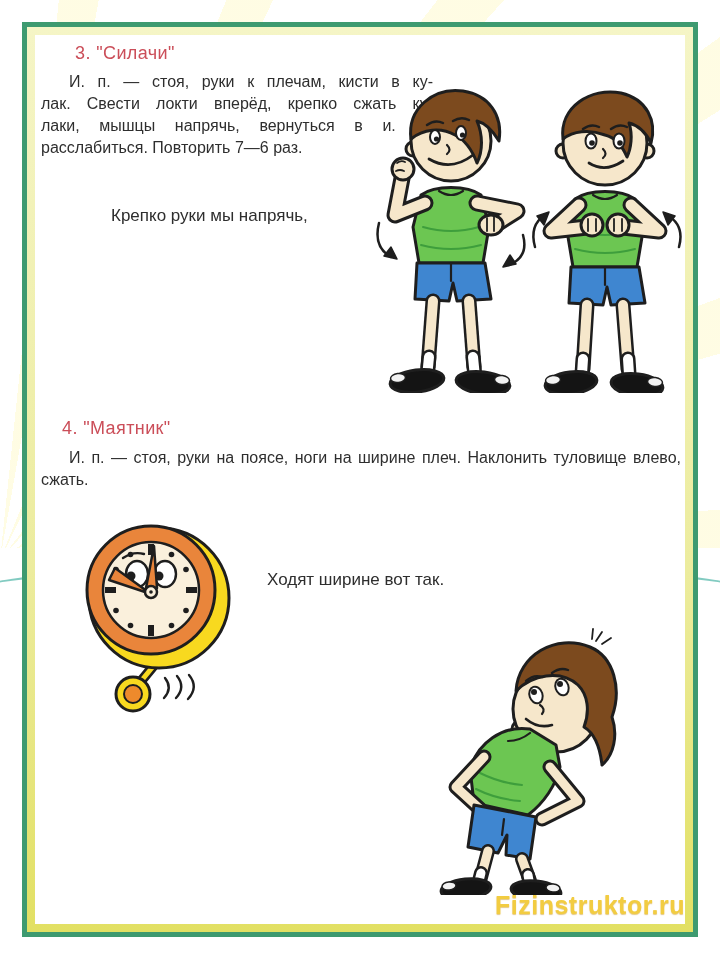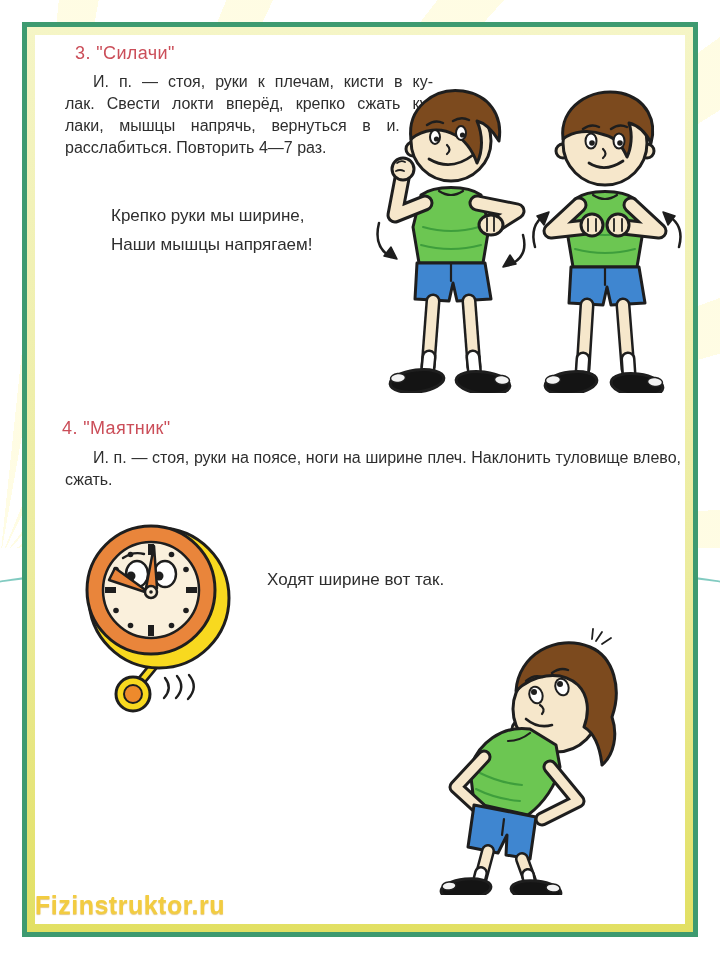--- a/index.html
+++ b/index.html
@@ -30,28 +30,28 @@
     background:linear-gradient(180deg,#F5F5C6,#ECEC9E 60%,#E2E063);}
   .page{position:relative;width:100%;height:100%;background:#FFFFFF;}
 
   
   .heading{position:absolute;font-size:18px;letter-spacing:.4px;color:#CB4E59;}
   .h3{left:40px;top:8px;}
   .h4{left:27px;top:383px;}
   .para{position:absolute;font-size:16px;line-height:22px;color:#2E2E2E;}
   .para1{left:6px;top:36px;width:392px;}
   .para2{left:6px;top:412px;width:640px;}
-  .tline{text-align:justify;text-align-last:justify;margin-left:24px;}
+  .tline{text-align:justify;text-align-last:justify;}
   .tline.last{text-align-last:left;}
   .tline.indent{text-indent:28px;}
   .rhyme{position:absolute;font-size:17px;line-height:29px;color:#2E2E2E;}
   .rhyme1{left:76px;top:166px;}
   .rhyme2{left:232px;top:530px;}
 
-  .footer{position:absolute;left:0;right:0;top:856px;text-align:left;
+  .footer{position:absolute;left:0;right:0;top:856px;text-align:right;
     font-size:25px;font-weight:bold;letter-spacing:.5px;color:#F2CC41;
     text-shadow:0 1px 1px rgba(205,155,35,.55);}
 
   
   .illu{position:absolute;}
   .illu-boys{left:334px;top:40px;width:316px;height:318px;}
   .illu-clock{left:26px;top:483px;width:182px;height:198px;}
   .illu-bend{left:345px;top:578px;width:262px;height:282px;}
   svg{display:block;width:100%;height:100%;}
 </style>
@@ -67,25 +67,24 @@
 
   <div class="frame-green">
     <div class="frame-yellow">
       <div class="page">
 
         <div class="heading h3">3. "Силачи"</div>
         <div class="para para1">
           <div class="tline indent">И. п. — стоя, руки к плечам, кисти в ку-</div>
           <div class="tline">лак. Свести локти вперёд, крепко сжать ку-</div>
           <div class="tline">лаки, мышцы напрячь, вернуться в и. п.,</div>
-          <div class="tline last">расслабиться. Повторить 4—7 раз.</div>
+          <div class="tline last">расслабиться. Повторить 7—6 раз.</div>
         </div>
         <div class="rhyme rhyme1">
-          <div>Крепко руки мы ширине,</div>
-          <div>Наши мышцы напрягаем!</div>
+          <div>Крепко руки мы напрячь,</div>
         </div>
 
         <div class="illu illu-boys">
           <svg viewBox="0 0 316 318">
             <g stroke="#1E1E1E" stroke-width="3" stroke-linecap="round" stroke-linejoin="round">
 
               <g transform="translate(2,0)">
 
                 <path d="M8,148 Q2,172 20,182" fill="none" stroke-width="2.5"></path>
                 <polygon points="26,184 13,181 20,172" stroke-width="1.5" fill="#1E1E1E"></polygon>

